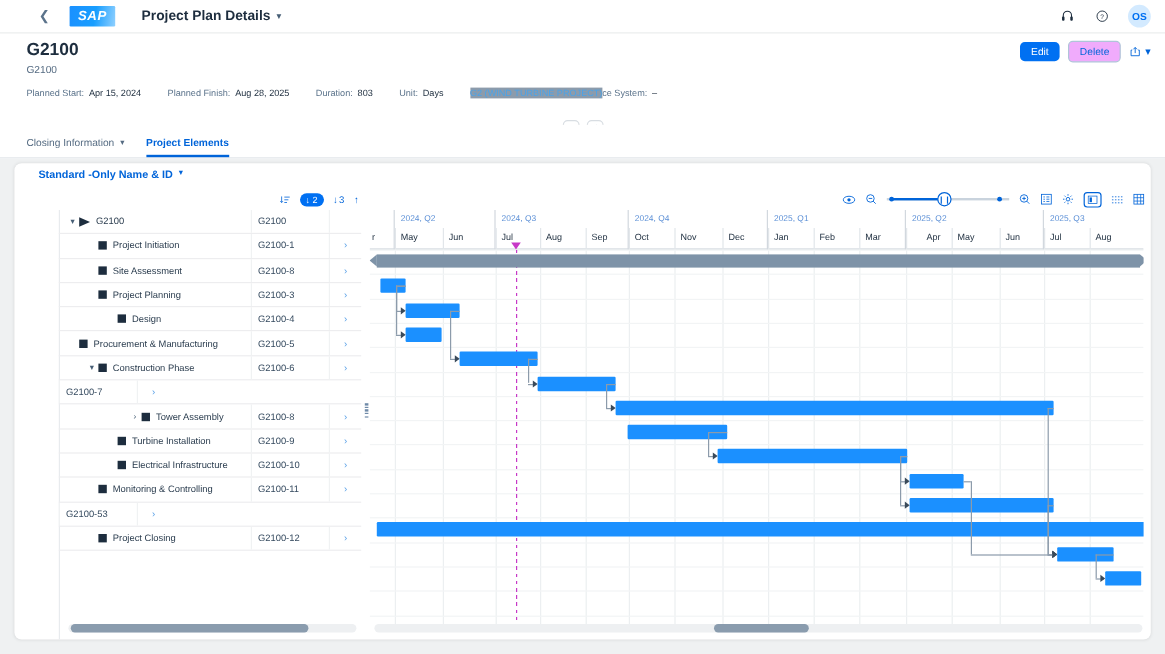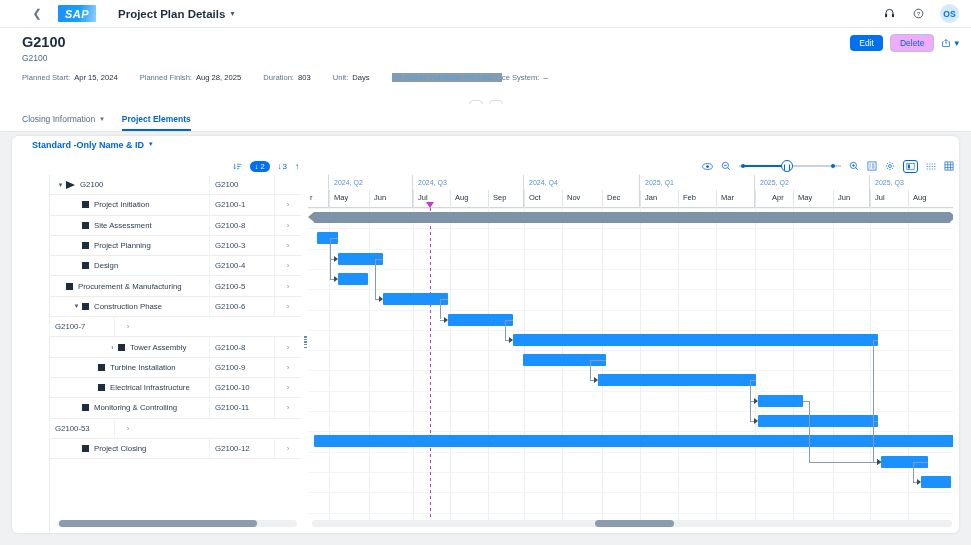--- a/index.html
+++ b/index.html
@@ -398,21 +398,21 @@
           <div class="row">
             <div class="c-name" style="padding-left: 22px;">
               <span class="twisty"></span>
               <span class="sq"></span>
               <span>Project Planning</span>
             </div>
             <div class="c-id">G2100-3</div>
             <div class="c-act">›</div>
           </div>
           <div class="row">
-            <div class="c-name" style="padding-left: 22px;">
+            <div class="c-name" style="padding-left: 38px;">
               <span class="twisty"></span>
               <span class="sq"></span>
               <span>Design</span>
             </div>
             <div class="c-id">G2100-4</div>
             <div class="c-act">›</div>
           </div>
           <div class="row">
             <div class="c-name" style="">
               <span class="twisty"></span>

